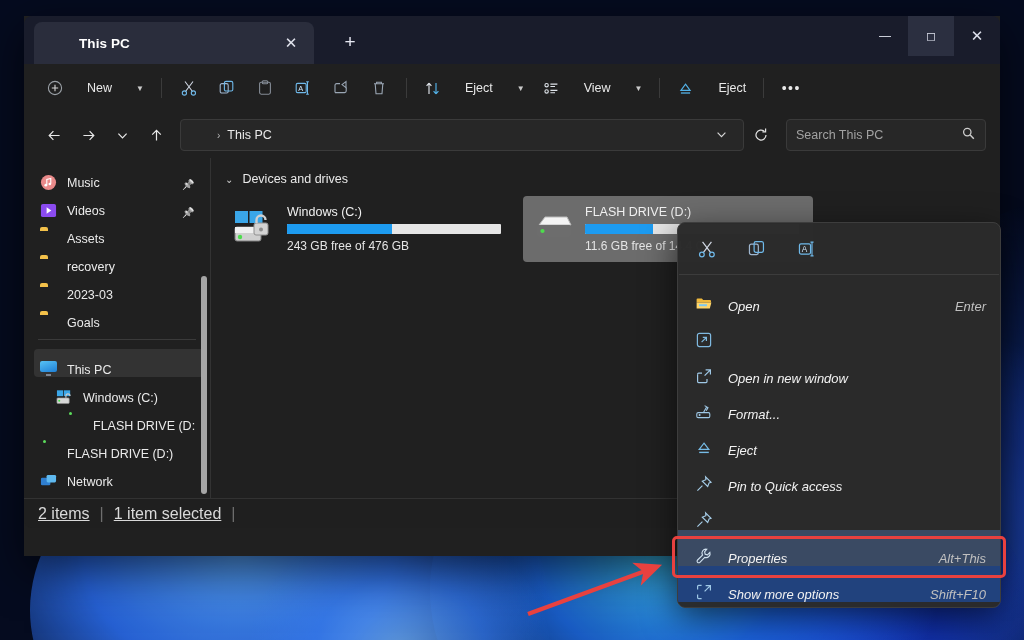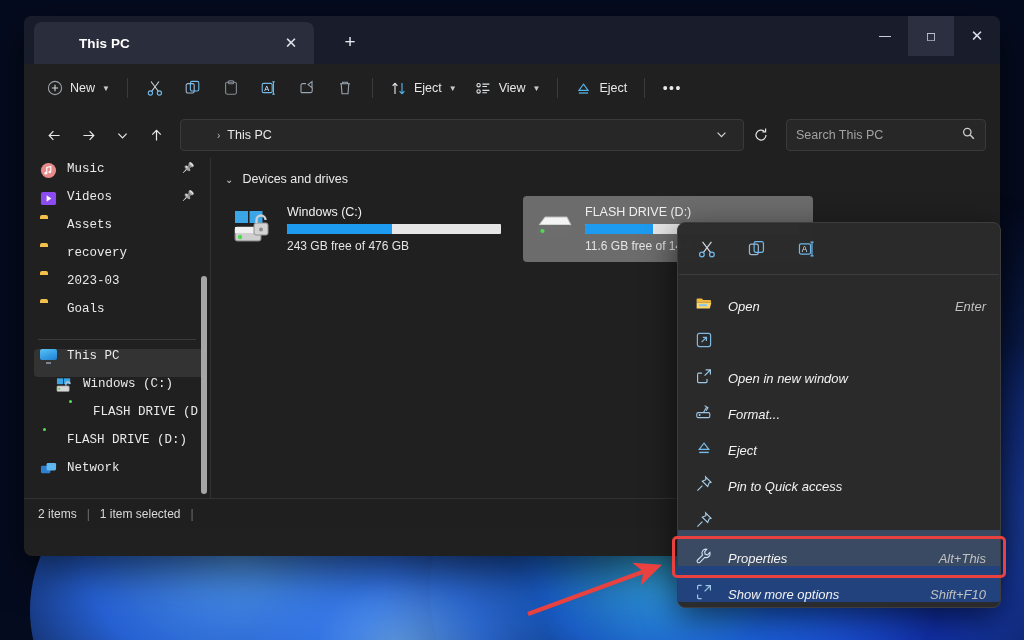--- a/index.html
+++ b/index.html
@@ -26,21 +26,21 @@
   .b5 { left: 760px; top: 330px; width: 380px; height: 420px;
         background: radial-gradient(ellipse at 40% 50%, #2b63ec 0%, #16348f 45%, rgba(6,16,48,0) 74%); opacity:.8; }
   .b6 { left: 250px; top: 520px; width: 300px; height: 260px;
         background: radial-gradient(ellipse at 50% 50%, #8fd0ff 0%, #3a7ff0 40%, rgba(8,22,60,0) 72%); opacity:.55; }
   .b7 { left: 880px; top: 200px; width: 360px; height: 520px;
         background: radial-gradient(ellipse at 30% 50%, #143a9e 0%, rgba(6,16,48,0) 70%); opacity:.7; }
 
   
   #window {
     position: absolute; left: 24px; top: 16px; width: 976px; height: 540px;
-    background: #202020; border-radius: 8px; overflow: visible;
+    background: #202020; border-radius: 0; overflow: visible;
     box-shadow: 0 14px 42px rgba(0,0,0,.62);
   }
 
   
   .titlebar {
     height: 48px; background: #191c2b; position: relative;
     border-radius: 8px 8px 0 0;
   }
   .tab {
     position: absolute; left: 10px; top: 6px; width: 280px; height: 42px;
@@ -65,21 +65,21 @@
 
   
   .mon { width: 100%; height: 100%; position: relative; }
   .mon i.scr { position: absolute; left: 0; top: 0; width: 100%; height: 76%;
       background: linear-gradient(160deg,#57c2f5,#1e7fd6); border-radius: 2px; display:block; }
   .mon i.std { position: absolute; left: 36%; bottom: 0; width: 28%; height: 16%;
       background: #7c8593; display:block; }
 
   
   .toolbar { height: 48px; background: #202020; display: flex; align-items: center; padding: 0 14px; gap: 0; }
-  .tb { height: 32px; display: flex; align-items: center; gap: 7px; padding: 0 9px; border-radius: 4px;
+  .tb { height: 32px; display: flex; align-items: center; gap: 24px; padding: 0 9px; border-radius: 4px;
         color: #e8e8e8; font-size: 12.5px; }
   .tb.icoonly { padding: 0; width: 38px; justify-content: center; }
   .tb svg { display: block; }
   .chev { font-size: 8px; opacity: .85; }
   .tbsep { width: 1px; height: 20px; background: #3b3b3b; margin: 0 8px; }
   .dots { letter-spacing: 1.4px; font-size: 14px; }
 
   
   .addrrow { height: 46px; background: #202020; display: flex; align-items: center; padding: 0 14px; gap: 2px; }
   .navbtn { width: 32px; height: 32px; display: flex; align-items: center; justify-content: center;
@@ -103,22 +103,22 @@
     font-family: "Liberation Sans", sans-serif;
   }
   .searchbox input::placeholder { color: #a2a2a2; }
 
   
   .wbody { display: flex; height: 340px; background: #202020; }
 
   
   .sidebar { width: 186px; background: #202020; position: relative; padding-top: 4px; }
   .nav {
-    height: 28px; display: flex; align-items: flex-start; border-radius: 4px; margin: 0 6px 0 10px;
-    padding-left: 6px; position: relative; font-family: Liberation Mono, monospace;
+    height: 28px; display: flex; align-items: flex-end; border-radius: 4px; margin: 0 6px 0 10px;
+    padding-left: 6px; position: relative;
   }
   .nav.sel { background: #333333; }
   .nav .ni { width: 18px; height: 16px; flex: none; margin-right: 9px; position: relative; }
   .nav .nl { color: #eaeaea; font-size: 12.5px; white-space: nowrap; overflow: hidden; }
   .nav .pin { position: absolute; right: 9px; color: #b6b6b6; font-size: 11px; }
   .nav.ind1 { padding-left: 22px; }
   .nav.ind2 { padding-left: 32px; }
   .navdiv { height: 1px; background: #3a3a3a; margin: 9px 14px 9px 14px; }
   .sbscroll { position: absolute; right: 3px; top: 118px; width: 6px; height: 218px;
               background: #a6a6a6; border-radius: 3px; }
@@ -151,21 +151,21 @@
   .tname { color: #f0f0f0; font-size: 12.5px; margin-bottom: 5px; white-space: nowrap; }
   .bar { height: 10px; background: #e6e6e6; border-radius: 1px; position: relative; overflow: hidden;
          width: 214px; }
   .barfill { position: absolute; left: 0; top: 0; height: 100%; background: #1d9bf0; }
   .tsub { color: #e4e4e4; font-size: 12px; margin-top: 5px; white-space: nowrap; }
 
   
   .statusbar { height: 30px; background: #1f1f1f; border-top: 1px solid #323232;
                display: flex; align-items: center; padding: 0 14px; gap: 10px;
                border-radius: 0 0 8px 8px; }
-  .statusbar span { color: #d9d9d9; font-size: 12px; }
+  .statusbar span { color: #d9d9d9; font-size: 16px; text-decoration: underline; }
   .stsep { color: #6e6e6e !important; }
 
   
   #ctxmenu {
     position: absolute; left: 677px; top: 222px; width: 324px;
     background: #2b2b2b; border: 1px solid #3d3d3d; border-radius: 8px;
     box-shadow: 0 10px 34px rgba(0,0,0,.6); padding: 4px 0 5px;
     overflow: hidden;
   }
   #ctxmenu.acrylic { background: rgba(43,43,43,.99); }

